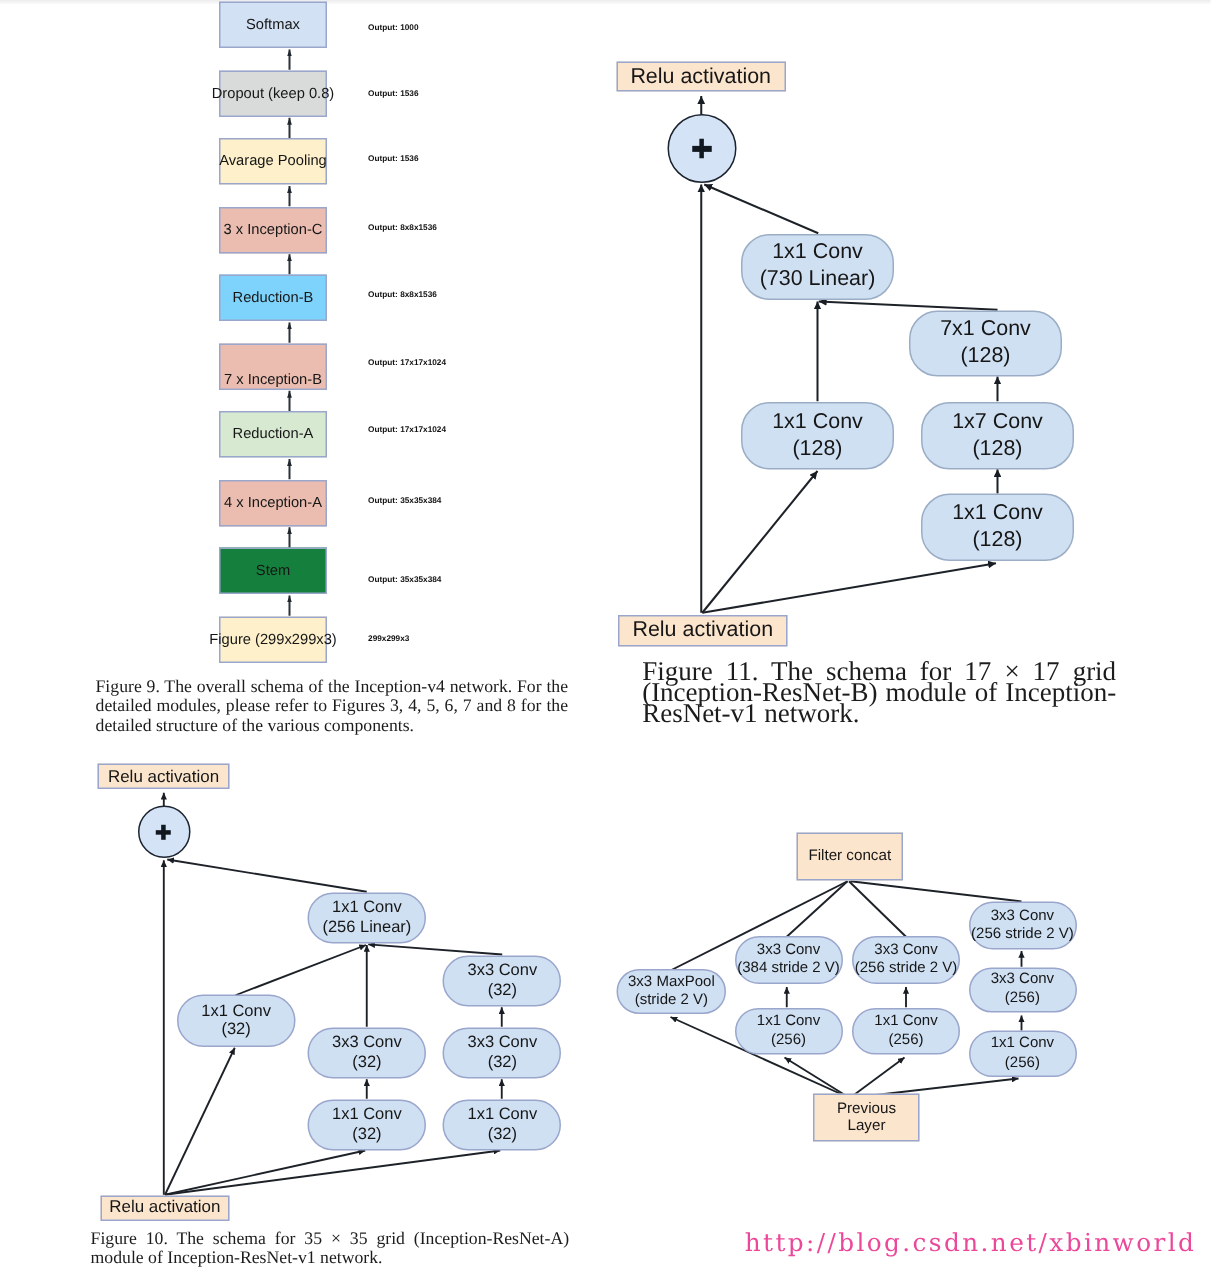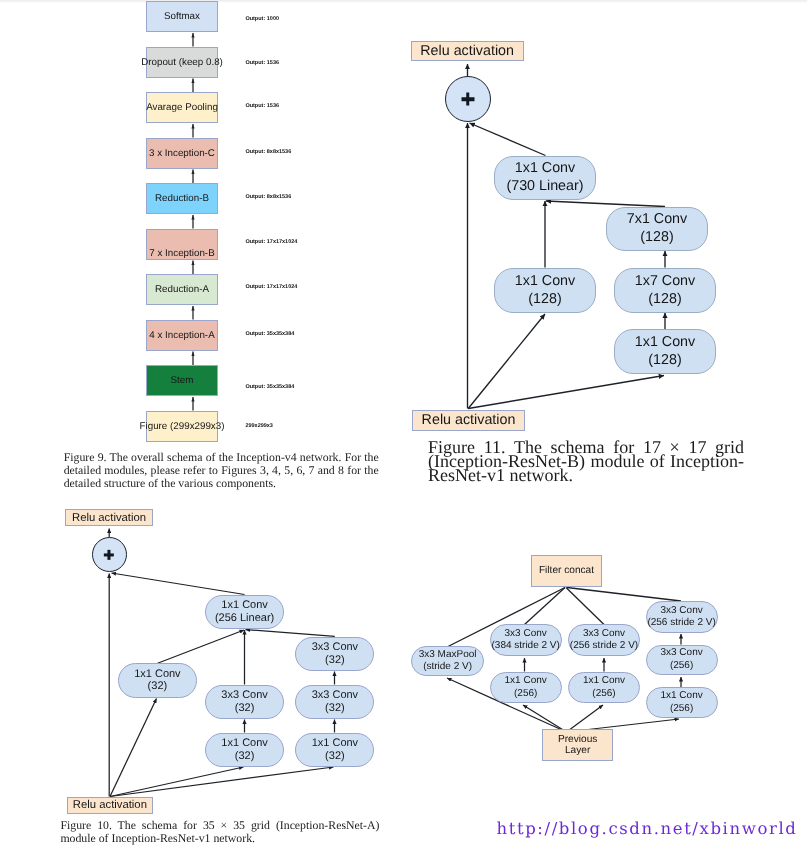--- a/index.html
+++ b/index.html
@@ -18,21 +18,21 @@
   .plus{position:absolute;border:1.4px solid #1c2430;border-radius:50%;
         background:#d4e3f5;box-sizing:border-box;}
   .plus .sym{position:absolute;left:0;top:0;right:0;bottom:0;display:flex;
              align-items:center;justify-content:center;color:transparent;font-size:0;}
   .plus .sym::before{content:"";position:absolute;left:50%;top:50%;
       width:var(--cw);height:var(--ct);transform:translate(-50%,-50%);background:#11181f;}
   .plus .sym::after{content:"";position:absolute;left:50%;top:50%;
       width:var(--ct);height:var(--cw);transform:translate(-50%,-50%);background:#11181f;}
   .topband{position:absolute;left:0;top:0;width:807px;height:3px;
        background:linear-gradient(to bottom,#ececec 0%,#f4f4f4 45%,#fdfdfd 100%);}
-  .wm{position:absolute;font-family:"DejaVu Serif",serif;color:#6d28d9;white-space:nowrap;}
+  .wm{position:absolute;font-family:"DejaVu Serif",serif;color:#ec4899;white-space:nowrap;}
   
   .c-softmax{background:#d2e1f3;}
   .c-dropout{background:#d9dbdb;}
   .c-pool{background:#fdf0cb;text-align:right;}
   .c-inception{background:#eabdb0;}
   .c-reduction{background:#d8e9d2;}
   .c-stem{background:#ead1dc;}
   .c-input{background:#fdf0cb;}
   .c-conv{background:#cfe0f3;border-radius:19px;}
   .c-relu{background:#fce5cd;}

